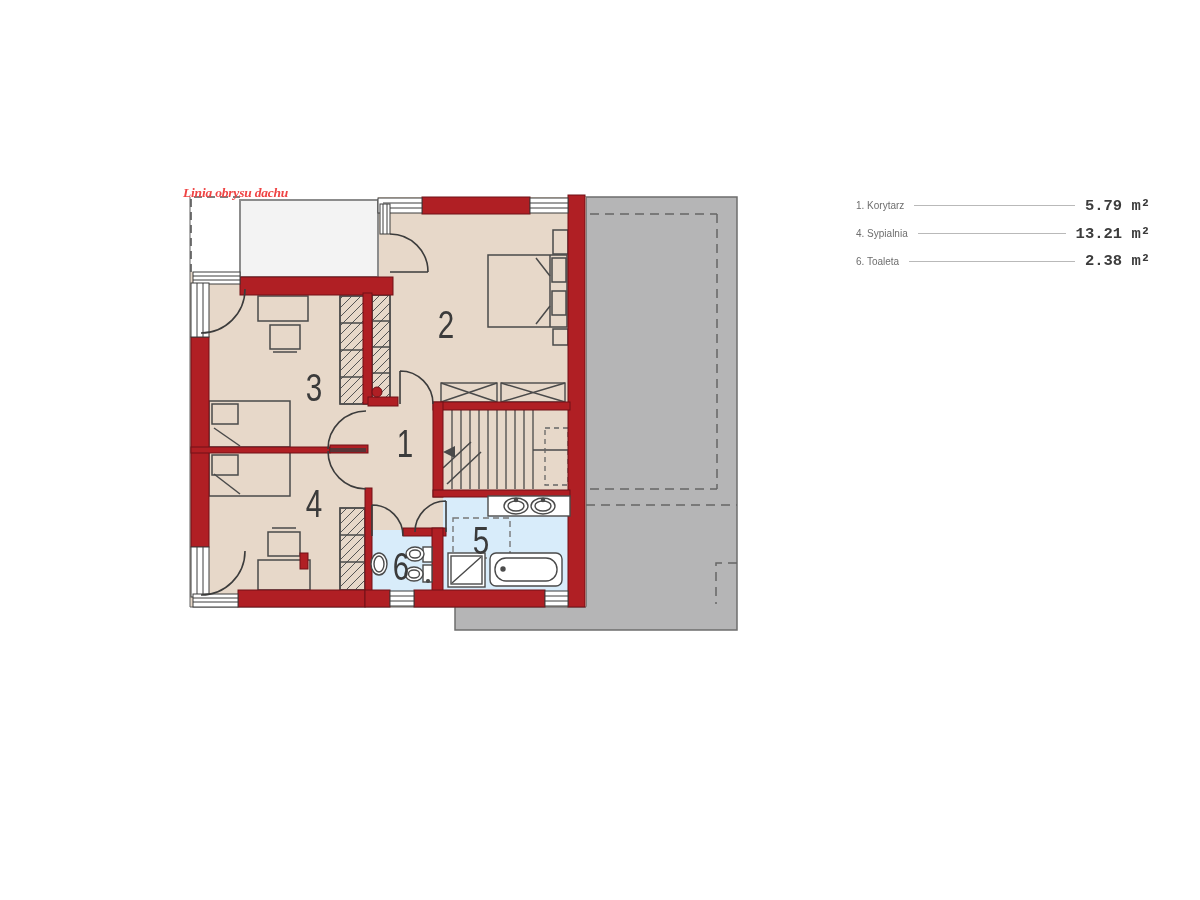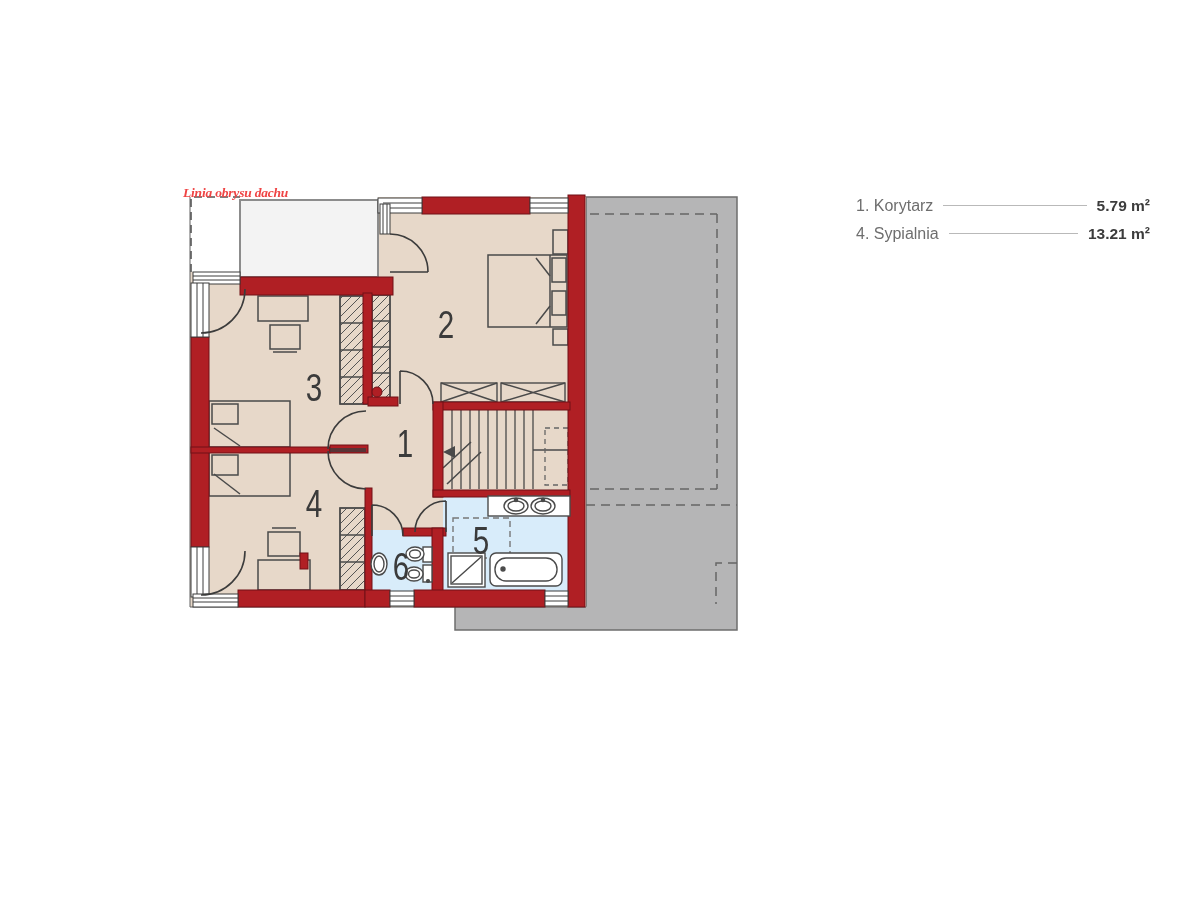--- a/index.html
+++ b/index.html
@@ -8,23 +8,23 @@
   }
   html,body{margin:0;padding:0;background:#fff;}
   .stage{position:relative;width:1200px;height:900px;background:#fff;overflow:hidden;
          font-family:"Liberation Sans",sans-serif;}
   .plan-svg{position:absolute;left:0;top:0;}
   .roof-label{position:absolute;left:183px;top:185px;font-size:13.5px;font-style:italic;
               font-weight:bold;color:#ef4444;letter-spacing:-0.2px;
               font-family:Liberation Serif, serif;}
   .legend{position:absolute;left:856px;top:192px;width:294px;}
   .legend-row{display:flex;align-items:center;height:27.7px;}
-  .legend-label{font-size:16px;color:var(--legendlabel);white-space:nowrap;}
+  .legend-label{font-size:10px;color:var(--legendlabel);white-space:nowrap;}
   .legend-rule{flex:1;border-top:1.5px solid #b9b9b9;margin:0 10px;min-width:20px;}
-  .legend-value{font-size:15.5px;font-weight:bold;color:var(--legendvalue);white-space:nowrap;}
+  .legend-value{font-size:15.5px;font-weight:bold;color:var(--legendvalue);white-space:nowrap;font-family:Liberation Mono, monospace;}
   svg text.room-num{font-family:"Liberation Sans",sans-serif;font-size:38px;fill:#3b3b3b;}
 </style>
 </head>
 <body>
 
 <div class="stage">
 
   <svg class="plan-svg" width="1200" height="900" viewBox="0 0 1200 900">
     <defs>
       <pattern id="hang" width="9" height="9" patternUnits="userSpaceOnUse">
@@ -243,15 +243,20 @@
     <div class="legend-row">
       <span class="legend-label">1. Korytarz</span>
       <span class="legend-rule"></span>
       <span class="legend-value">5.79 m²</span>
     </div>
     <div class="legend-row">
       <span class="legend-label">4. Sypialnia</span>
       <span class="legend-rule"></span>
       <span class="legend-value">13.21 m²</span>
     </div>
+    <div class="legend-row">
+      <span class="legend-label">6. Toaleta</span>
+      <span class="legend-rule"></span>
+      <span class="legend-value">2.38 m²</span>
+    </div>
   </div>
 
 </div>
 
 </body></html>

